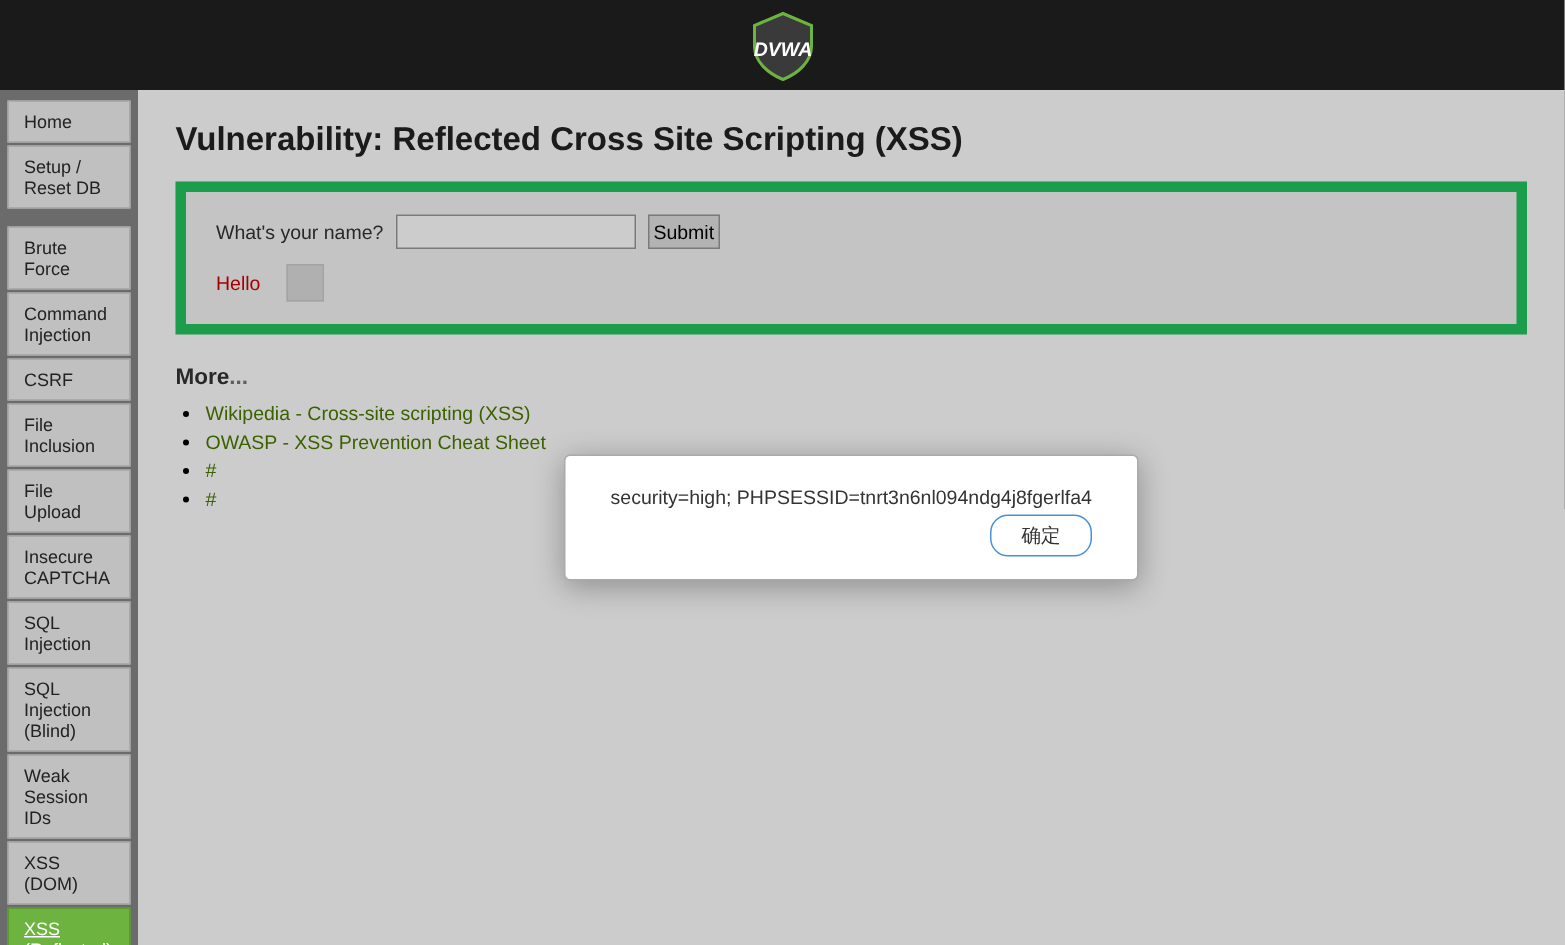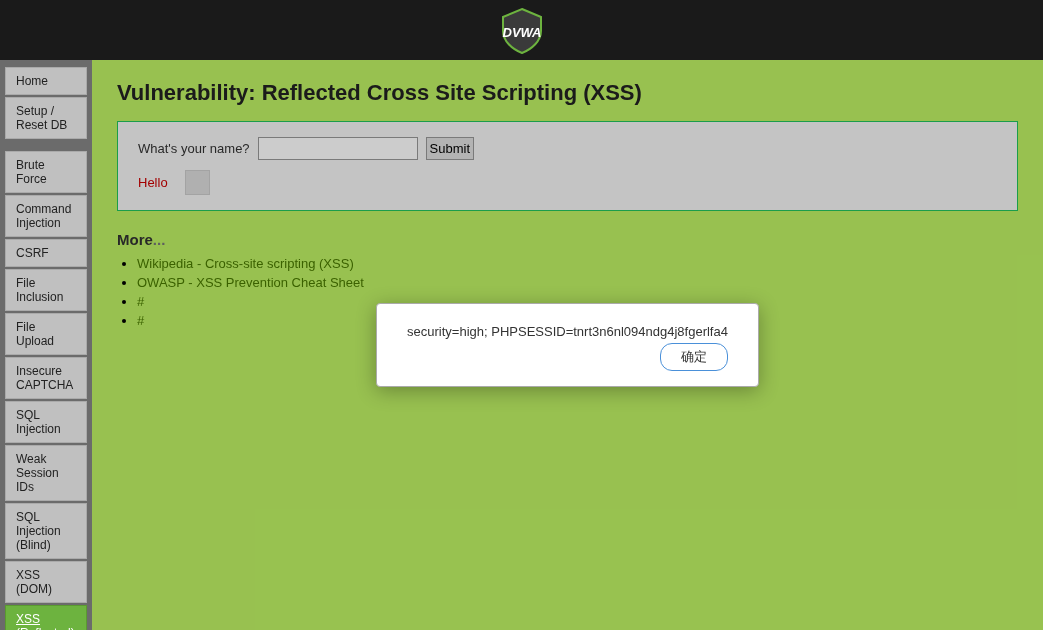--- a/index.html
+++ b/index.html
@@ -58,35 +58,35 @@
       background: #6db33f;
       color: white;
       border-color: #5a9a30;
       text-decoration: underline;
     }
     .sidebar-divider { height: 8px; }
 
     
     #main {
       flex: 1;
-      background: #bef264;
+      background: #ffffff;
       padding: 20px 25px;
       overflow-y: auto;
       position: relative;
     }
     #main h1 {
       font-size: 22px;
       font-weight: bold;
       color: #222;
       margin-bottom: 15px;
     }
 
     
     .form-box {
-      border: 1px solid #22c55e;
+      border: 7px solid #22c55e;
       background: #f5f5f5;
       padding: 15px 20px;
       margin-bottom: 20px;
       display: inline-block;
       width: 100%;
     }
     .form-row {
       display: flex;
       align-items: center;
       gap: 8px;
@@ -202,22 +202,22 @@
 
     <div class="sidebar-divider"></div>
 
     <a class="sidebar-item">Brute Force</a>
     <a class="sidebar-item">Command Injection</a>
     <a class="sidebar-item">CSRF</a>
     <a class="sidebar-item">File Inclusion</a>
     <a class="sidebar-item">File Upload</a>
     <a class="sidebar-item">Insecure CAPTCHA</a>
     <a class="sidebar-item">SQL Injection</a>
+    <a class="sidebar-item">SQL Injection (Blind)</a>
     <a class="sidebar-item">Weak Session IDs</a>
-    <a class="sidebar-item">SQL Injection (Blind)</a>
     <a class="sidebar-item">XSS (DOM)</a>
     <a class="sidebar-item active">XSS (Reflected)</a>
     <a class="sidebar-item">XSS (Stored)</a>
 
     <div class="sidebar-divider"></div>
 
     <a class="sidebar-item">DVWA Security</a>
 
   </nav>
 

